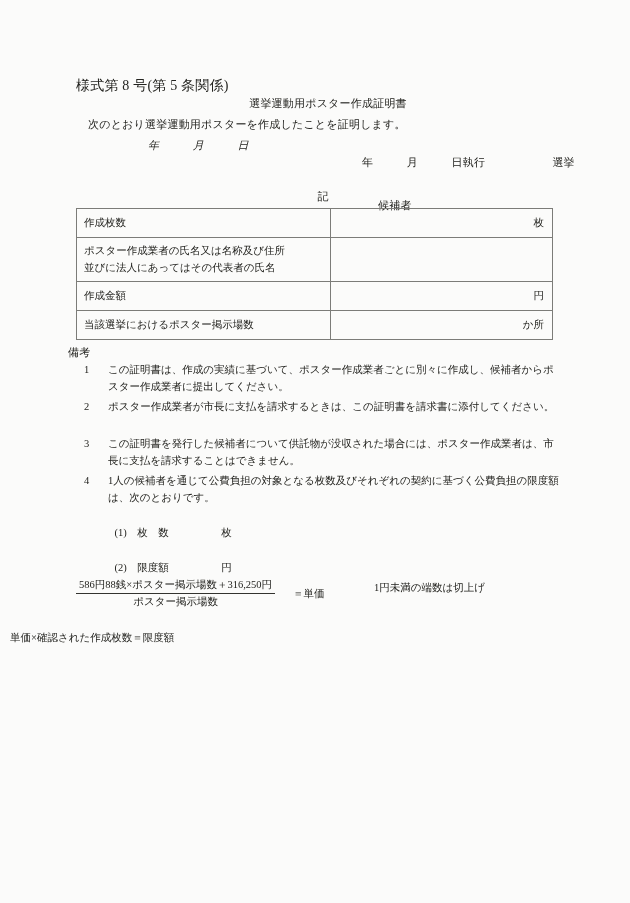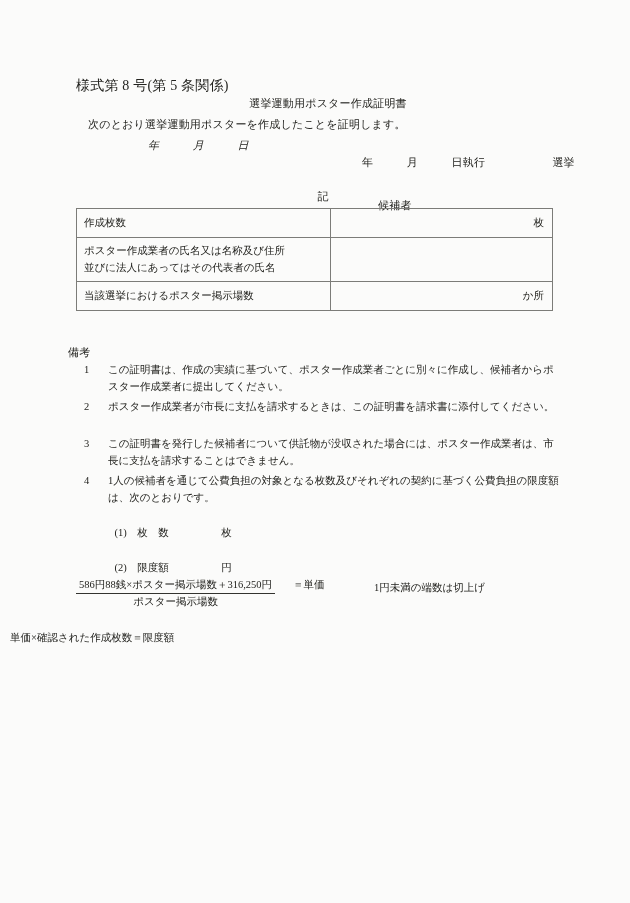--- a/index.html
+++ b/index.html
@@ -129,20 +129,21 @@
   }
   #sub-1 { top: 509px; }
   #sub-2 { top: 544px; }
 
   
   #formula-block {
     position: absolute;
     left: 76px;
     top: 578px;
     display: flex;
+    align-items: center;
     font-size: 10.5px;
   }
   .fraction {
     display: inline-flex;
     flex-direction: column;
     text-align: center;
   }
   .numerator {
     padding: 0 3px 1px 3px;
     white-space: pre;
@@ -198,20 +199,24 @@
 
   <table id="detail-table">
     <tbody>
       <tr>
         <td class="label">作成枚数</td>
         <td class="value">枚</td>
       </tr>
       <tr>
         <td class="label tall-cell">ポスター作成業者の氏名又は名称及び住所<br>並びに法人にあってはその代表者の氏名</td>
         <td class="value tall-cell"></td>
+      </tr>
+      <tr>
+        <td class="label">作成金額</td>
+        <td class="value">円</td>
       </tr>
       <tr>
         <td class="label">当該選挙におけるポスター掲示場数</td>
         <td class="value">か所</td>
       </tr>
     </tbody>
   </table>
 
   <div class="t" id="notes-heading">備考</div>
 

